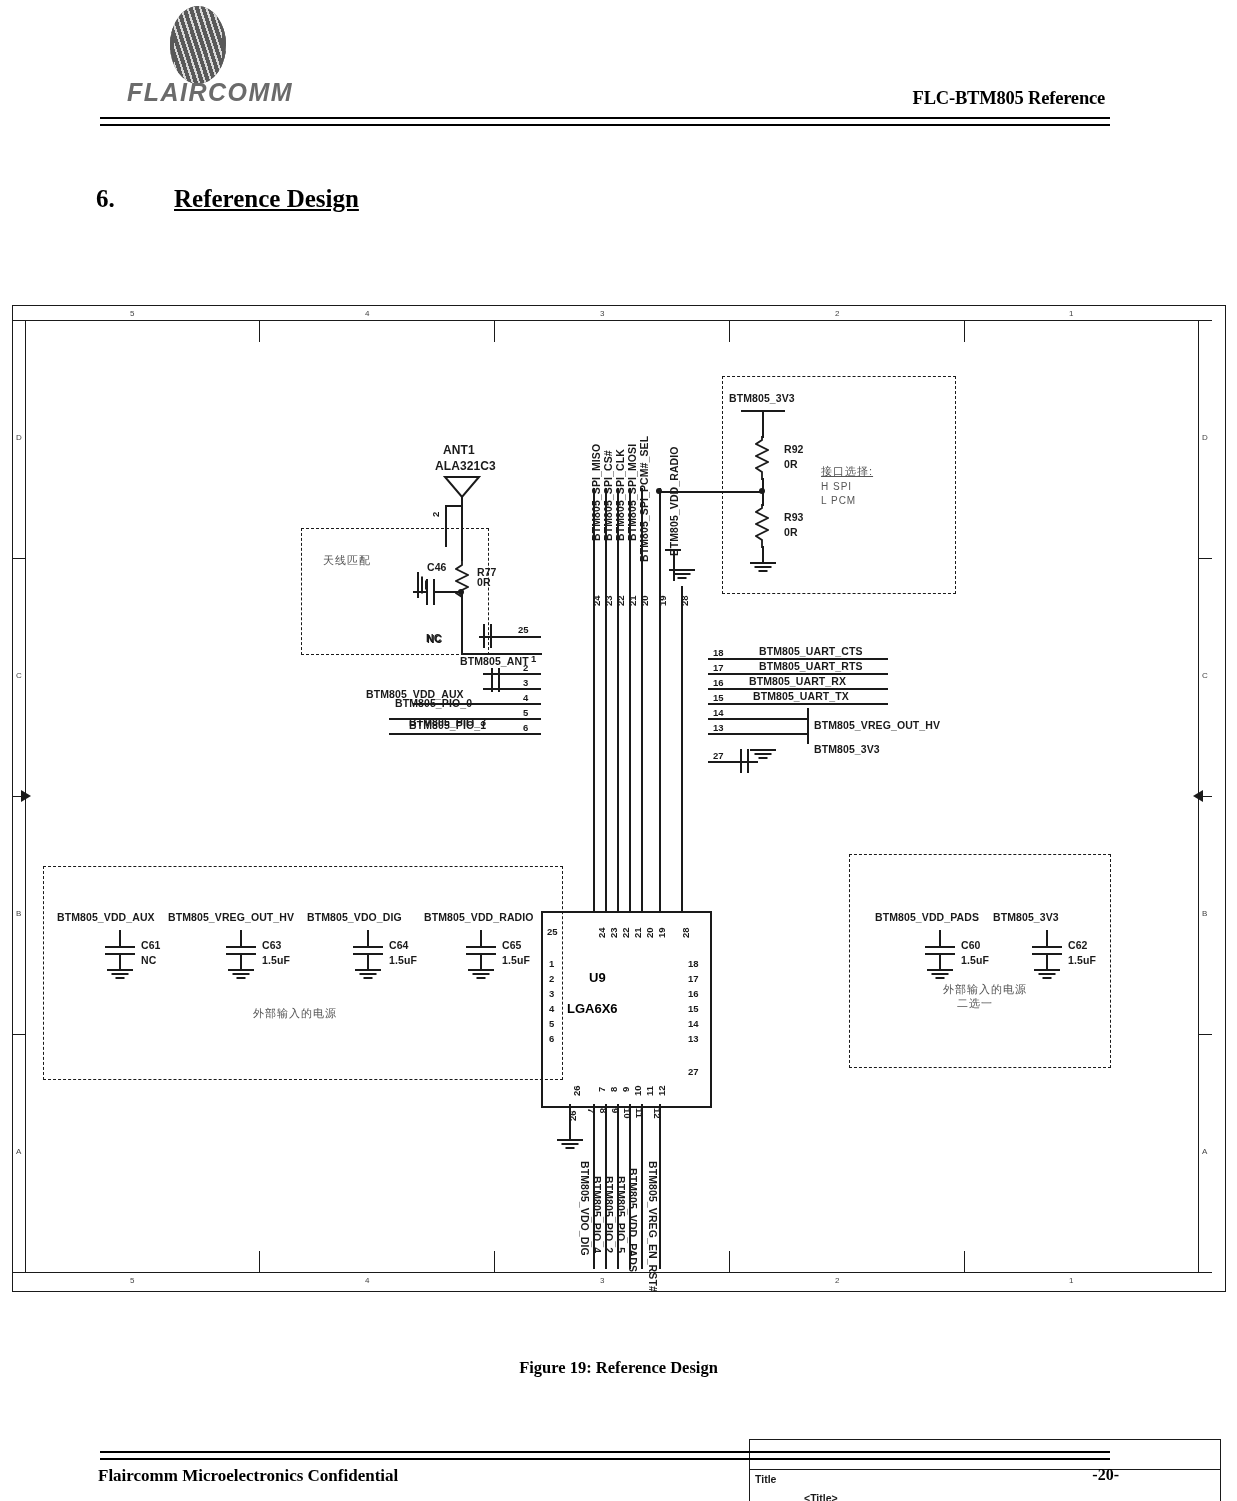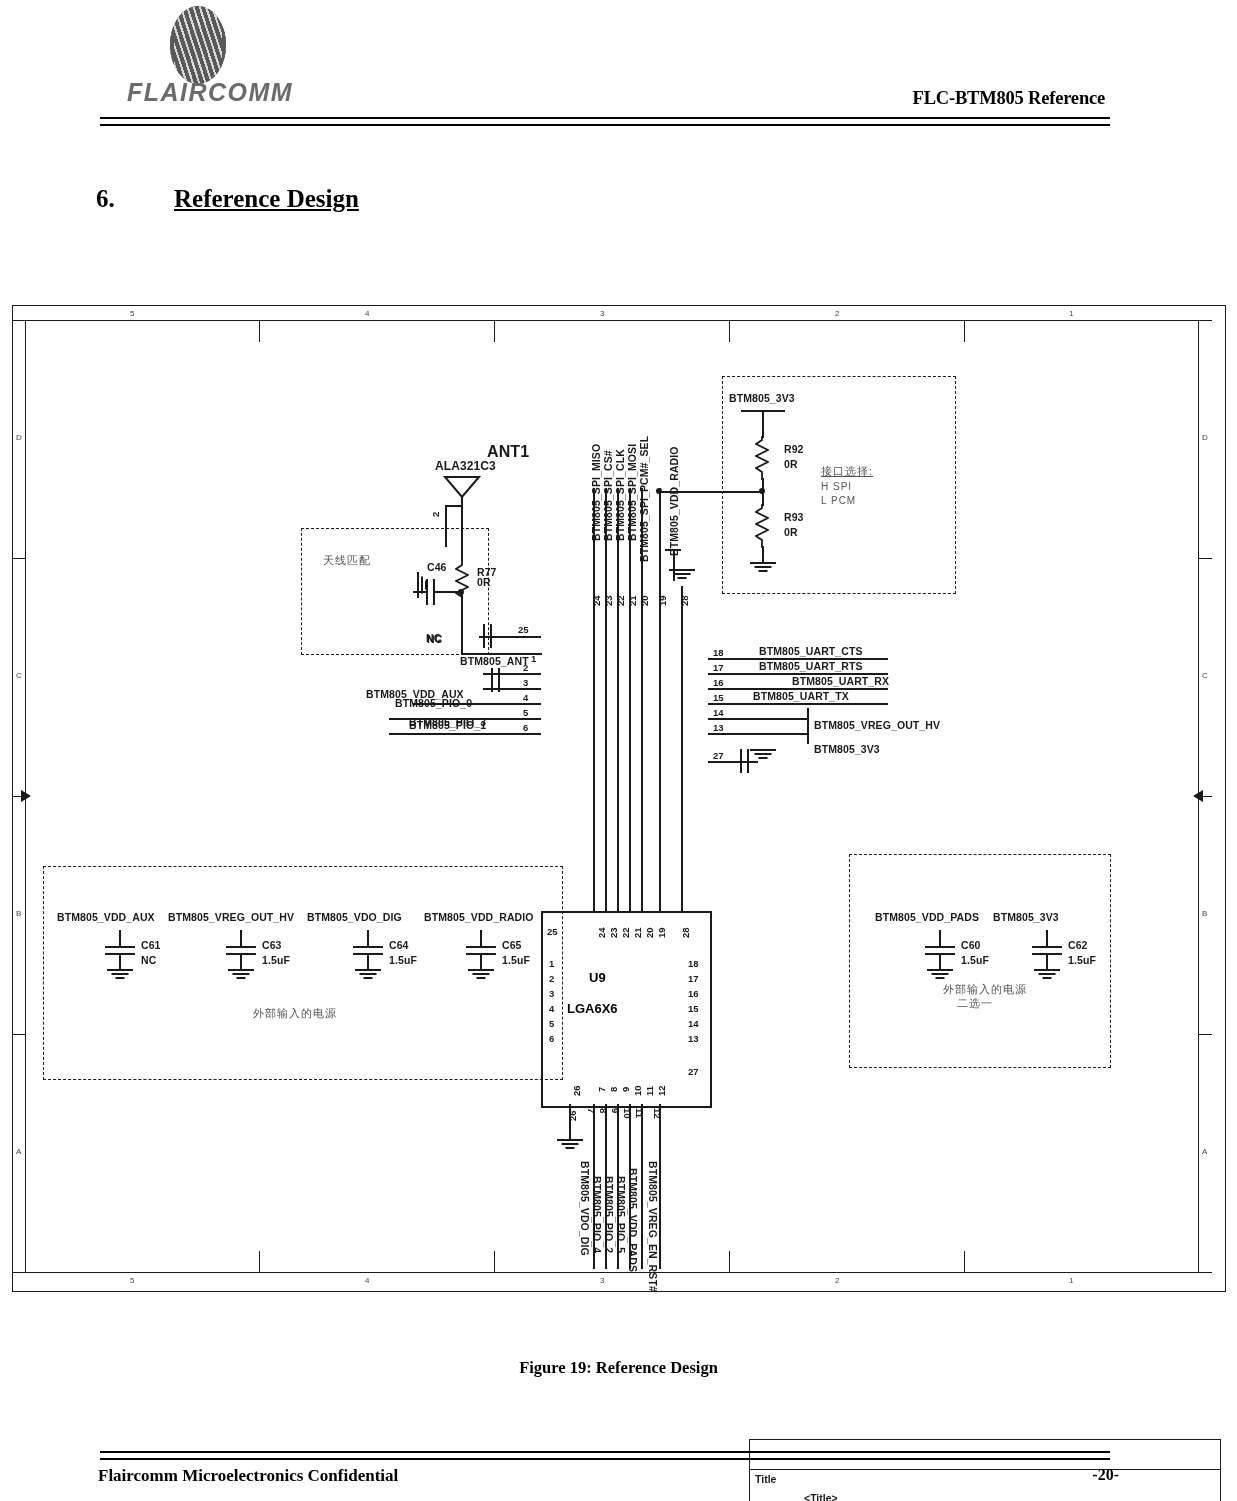--- a/index.html
+++ b/index.html
@@ -185,21 +185,21 @@
   <div class="frame-arrow" style="left:1180px;top:484px;border-top:6px solid transparent;border-bottom:6px solid transparent;border-right:10px solid #1a1a1a;"></div>
 
   <div class="dashbox" style="left:288px;top:222px;width:186px;height:125px;"></div>
   <div class="lbl cn" style="left:310px;top:247px;">天线匹配</div>
 
   <div class="ant" style="position:absolute;left:429px;top:169px;">
     <svg width="40" height="24" viewBox="0 0 40 24">
       <polygon points="3,2 37,2 20,22" fill="none" stroke="#1a1a1a" stroke-width="2"></polygon>
     </svg>
   </div>
-  <div class="lbl" style="left:430px;top:137px;font-size:16px;margin-left:44px;">ANT1</div>
+  <div class="lbl" style="left:430px;top:137px;font-size:12px;">ANT1</div>
   <div class="lbl" style="left:422px;top:153px;font-size:12px;">ALA321C3</div>
   <div class="pinnum vert" style="left:417px;top:211px;">2</div>
   <div class="wire v" style="left:448px;top:191px;height:64px;"></div>
   <div class="wire v" style="left:432px;top:199px;height:42px;"></div>
   <div class="wire h" style="left:432px;top:199px;width:16px;"></div>
 
   <div class="res" style="left:442px;top:255px;">
     <svg width="14" height="44" viewBox="0 0 14 44">
       <polyline points="7,0 7,4 1,8 13,14 1,20 13,26 1,32 7,36 7,44" fill="none" stroke="#1a1a1a" stroke-width="1.8"></polyline>
     </svg>
@@ -335,21 +335,21 @@
   <div class="wire h" style="left:695px;top:352px;width:180px;"></div>
   <div class="pinnum" style="left:700px;top:341px;">18</div>
   <div class="lbl" style="left:746px;top:339px;">BTM805_UART_CTS</div>
 
   <div class="wire h" style="left:695px;top:367px;width:180px;"></div>
   <div class="pinnum" style="left:700px;top:356px;">17</div>
   <div class="lbl" style="left:746px;top:354px;">BTM805_UART_RTS</div>
 
   <div class="wire h" style="left:695px;top:382px;width:180px;"></div>
   <div class="pinnum" style="left:700px;top:371px;">16</div>
-  <div class="lbl" style="left:768px;top:369px;padding-left:11px;">BTM805_UART_RX</div>
+  <div class="lbl" style="left:725px;top:369px;padding-left:11px;">BTM805_UART_RX</div>
 
   <div class="wire h" style="left:695px;top:397px;width:180px;"></div>
   <div class="pinnum" style="left:700px;top:386px;">15</div>
   <div class="lbl" style="left:740px;top:384px;">BTM805_UART_TX</div>
 
   <div class="wire h" style="left:695px;top:412px;width:100px;"></div>
   <div class="pinnum" style="left:700px;top:401px;">14</div>
   <div class="wire h" style="left:695px;top:427px;width:100px;"></div>
   <div class="pinnum" style="left:700px;top:416px;">13</div>
   <div class="wire v" style="left:794px;top:402px;height:36px;"></div>

